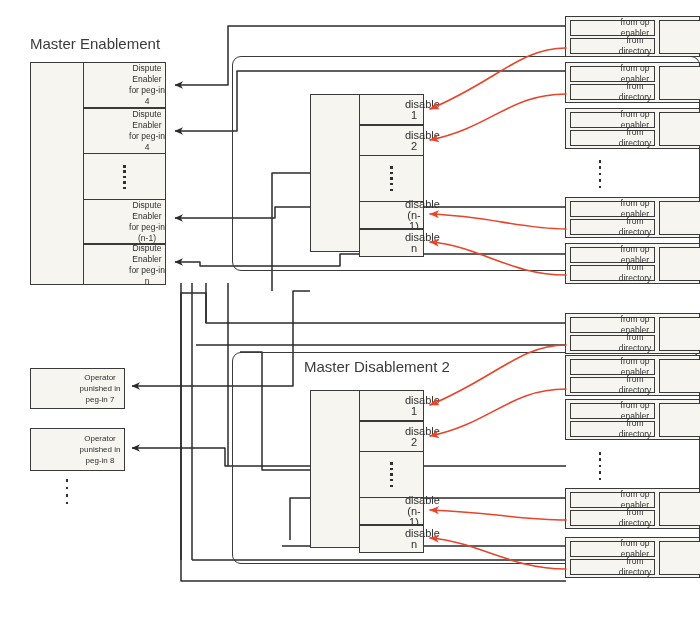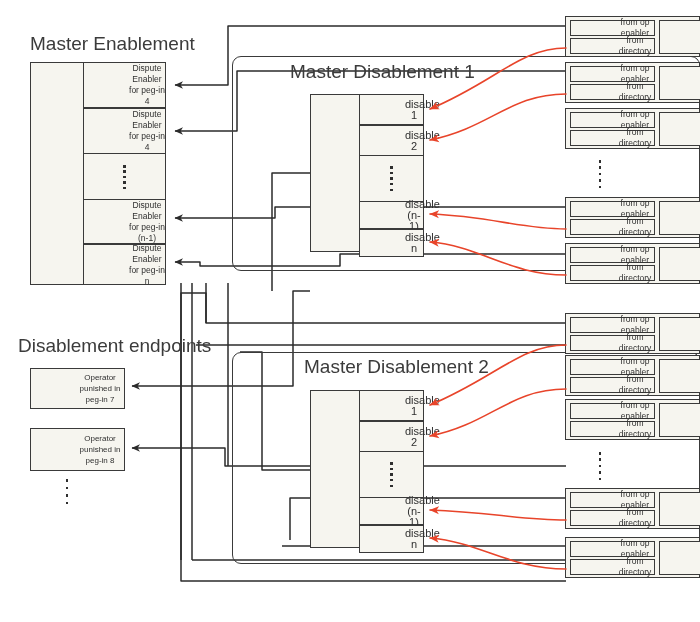--- a/index.html
+++ b/index.html
@@ -23,21 +23,21 @@
     height: 622px;
     pointer-events: none;
   }
   svg.wires.under { z-index: 1; }
   svg.wires.over  { z-index: 5; }
 
   .section-title {
     position: absolute;
     z-index: 3;
     color: #3b3b3b;
-    font-size: 19px;
+    font-size: 15px;
     line-height: 18px;
     white-space: nowrap;
   }
 
   
   .box {
     position: absolute;
     box-sizing: border-box;
     background: #f6f5ef;
     border: 1.5px solid #3a3a3a;
@@ -132,25 +132,23 @@
       <path d="M 206,283 L 206,323"></path>
       <path d="M 228,283 L 228,466"></path>
 
       <path d="M 566,498 L 290,498 L 290,540 L 290,540"></path>
       <path d="M 566,546 L 282,546"></path>
     </g>
   </svg>
 
   <div class="section-title" style="left:30px; top:35px;">Master Enablement</div>
 
-  <div class="section-title" style="left:290px; top:63px;">Master Disablement 1</div>
 
   <div class="section-title" style="left:304px; top:358px;">Master Disablement 2</div>
 
-  <div class="section-title" style="left:18px; top:337px;">Disablement endpoints</div>
 
   <div class="box shell" style="left:30px; top:62px; width:136px; height:223px;"></div>
 
   <div class="cell enabler-cell" style="left:83px; top:62px; width:83px; height:46px;">
     <span class="txt">
       <span>Dispute Enabler</span><br>
       <span>for peg-in 4</span>
     </span>
   </div>
 

